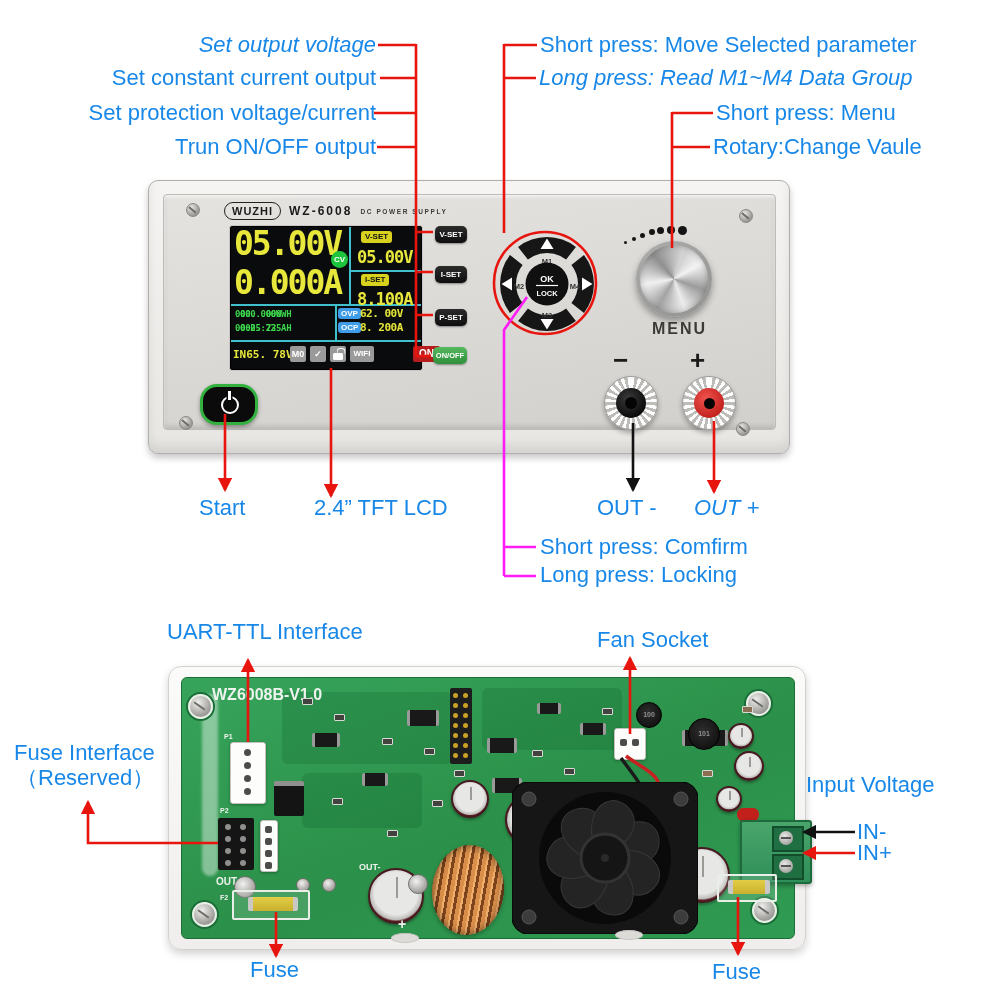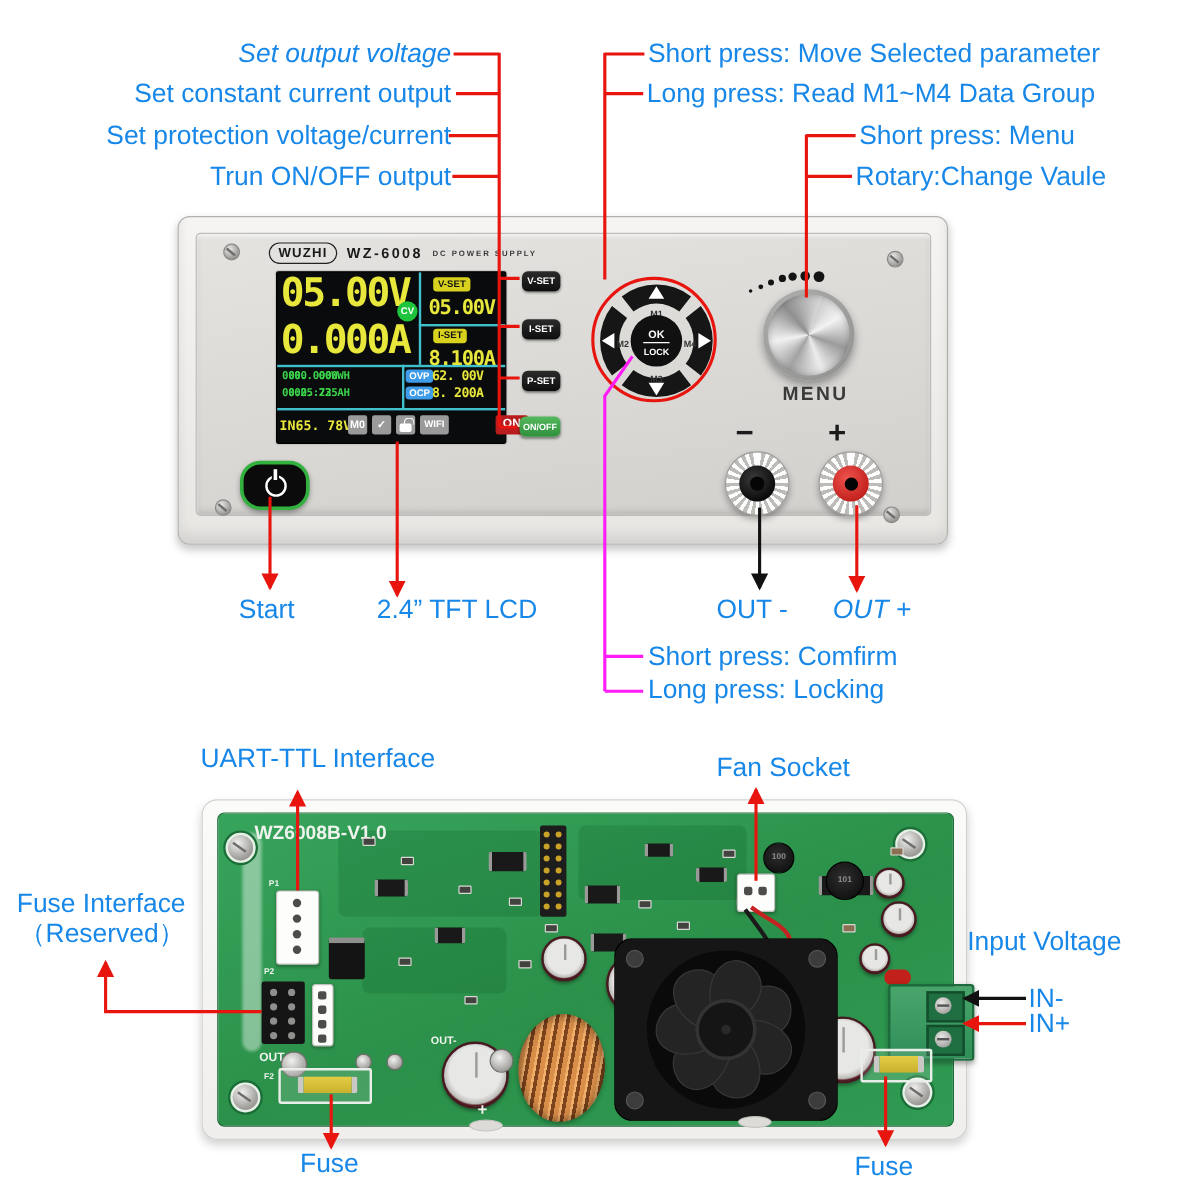--- a/index.html
+++ b/index.html
@@ -416,21 +416,21 @@
     <path d="M855 853 H804" stroke="#e8150f" stroke-width="2.6" fill="none" marker-end="url(#arR)"></path>
     <path d="M527 297 L504 330 V576 M504 547 H536 M504 576 H536" stroke="#ff1cf7" stroke-width="2.6" fill="none"></path>
   </svg>
 
   <div class="callout" style="right:624px;top:32px;font-style:italic;">Set output voltage</div>
   <div class="callout" style="right:624px;top:65px;">Set constant current output</div>
   <div class="callout" style="right:624px;top:100px;">Set protection voltage/current</div>
   <div class="callout" style="right:624px;top:134px;">Trun ON/OFF output</div>
 
   <div class="callout" style="left:540px;top:32px;">Short press: Move Selected parameter</div>
-  <div class="callout" style="left:539px;top:65px;">Long press: Read M1~M4 Data Group</div>
+  <div class="callout" style="left:539px;top:65px;font-style:italic;">Long press: Read M1~M4 Data Group</div>
   <div class="callout" style="left:716px;top:100px;">Short press: Menu</div>
   <div class="callout" style="left:713px;top:134px;">Rotary:Change Vaule</div>
 
   <div class="callout" style="left:199px;top:495px;">Start</div>
   <div class="callout" style="left:314px;top:495px;">2.4” TFT LCD</div>
   <div class="callout" style="left:597px;top:495px;">OUT -</div>
   <div class="callout" style="left:694px;top:495px;font-style:italic;">OUT +</div>
   <div class="callout" style="left:540px;top:534px;">Short press: Comfirm</div>
   <div class="callout" style="left:540px;top:562px;">Long press: Locking</div>
 

